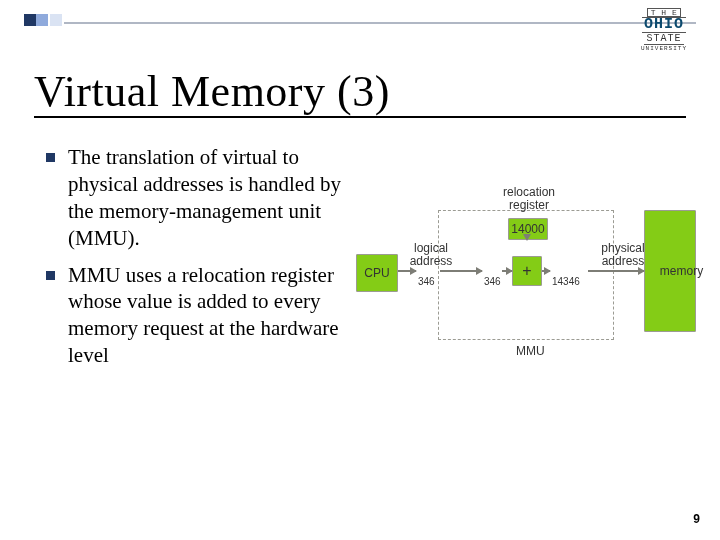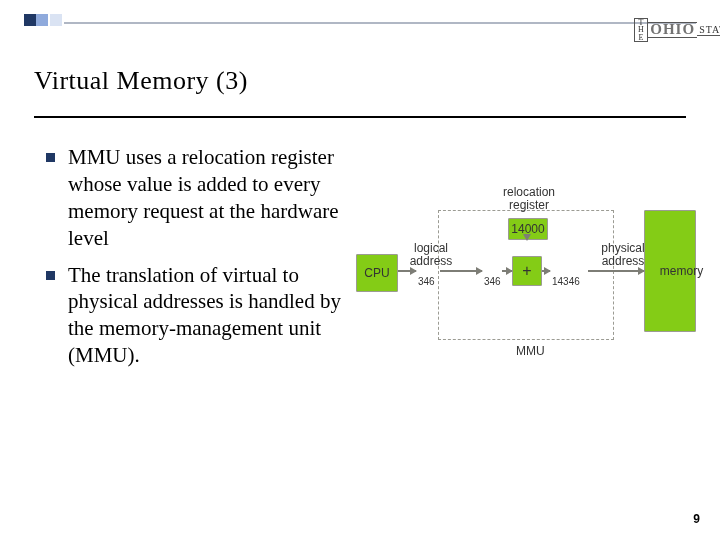--- a/index.html
+++ b/index.html
@@ -5,26 +5,26 @@
   * { box-sizing: border-box; margin: 0; padding: 0; }
   html, body { width: 720px; height: 540px; font-family: "Times New Roman", serif; background: #fff; color: #000; }
   .slide { position: relative; width: 720px; height: 540px; }
   .top-bar { position: absolute; top: 14px; left: 24px; right: 24px; height: 26px; }
   .accent-row { display: flex; align-items: center; gap: 0; }
   .sq { width: 12px; height: 12px; }
   .sq.dark { background: #203864; }
   .sq.mid  { background: #8faadc; }
   .sq.light{ background: #dae3f3; margin-left: 2px; }
   .rule { position: absolute; left: 40px; right: 0; top: 8px; height: 2px; background: #b0b7c4; }
-  .logo { position: absolute; right: 26px; top: 6px; width: 60px; height: 48px; display:flex; flex-direction:row; align-items:center; font-family: Liberation Serif, serif; }
+  .logo { position: absolute; right: 26px; top: 6px; width: 60px; height: 48px; display:flex; flex-direction:column; align-items:center; font-family: Liberation Mono, monospace; justify-content: center; }
   .logo .box { border: 1px solid #555; padding: 0 3px; text-align:center; line-height: 0.9; font-size: 8px; color:#333; letter-spacing: 0.5px; }
-  .logo .ohio { font-size: 15px; font-weight: bold; color: #737373; letter-spacing: 1px; line-height: 0.9; border-top:1px solid #555; border-bottom:1px solid #555; padding: 0 2px;}
+  .logo .ohio { font-size: 15px; font-weight: bold; color: #0c4a6e; letter-spacing: 1px; line-height: 0.9; border-top:1px solid #555; border-bottom:1px solid #555; padding: 0 2px;}
   .logo .state{ font-size: 10px; color:#333; letter-spacing: 1px; border-bottom:1px solid #555; padding:0 2px;}
   .logo .univ { font-size: 6px; color:#333; letter-spacing: 1px; }
-  .title { position: absolute; left: 34px; top: 66px; font-size: 26px; letter-spacing: 0.5px; }
+  .title { position: absolute; left: 34px; top: 66px; font-size: 44px; letter-spacing: 0.5px; }
   .title-rule { position: absolute; left: 34px; right: 34px; top: 116px; height: 2px; background: #000; }
   .content { position: absolute; left: 42px; top: 144px; width: 310px; font-size: 21px; line-height: 1.28; }
   .content ul { list-style: none; }
   .content li { position: relative; padding-left: 26px; margin-bottom: 10px; }
   .content li::before { content: ""; position: absolute; left: 4px; top: 9px; width: 9px; height: 9px; background: #203864; }
   .diagram { position: absolute; left: 356px; top: 182px; width: 348px; height: 190px; font-family: Arial, sans-serif; font-size: 12px; color: #333; }
   .diagram .box { position: absolute; background: #84cc16; border: 1px solid #9b9b93; display:flex; align-items:center; justify-content:center; text-align:left; border-radius:1px; }
   .cpu   { left: 0;   top: 72px; width: 42px; height: 38px; }
   .plus  { left: 156px; top: 74px; width: 30px; height: 30px; border-radius: 50%; font-size: 16px; }
   .reloc-label { position:absolute; left: 136px; top: 4px; width: 74px; text-align:center; line-height:1.1; }
@@ -71,22 +71,22 @@
     <div class="ohio">OHIO</div>
     <div class="state">STATE</div>
     <div class="univ">UNIVERSITY</div>
   </div>
 
   <div class="title">Virtual Memory (3)</div>
   <div class="title-rule"></div>
 
   <div class="content">
     <ul>
+      <li>The translation of virtual to physical addresses is handled by the memory-management unit (MMU).</li>
       <li>MMU uses a relocation register whose value is added to every memory request at the hardware level</li>
-      <li>The translation of virtual to physical addresses is handled by the memory-management unit (MMU).</li>
     </ul>
   </div>
 
   <div class="diagram">
     <div class="mmu-box"></div>
 
     <div class="box cpu">CPU</div>
 
     <div class="reloc-label lbl">relocation register</div>
     <div class="box reloc">14000</div>

